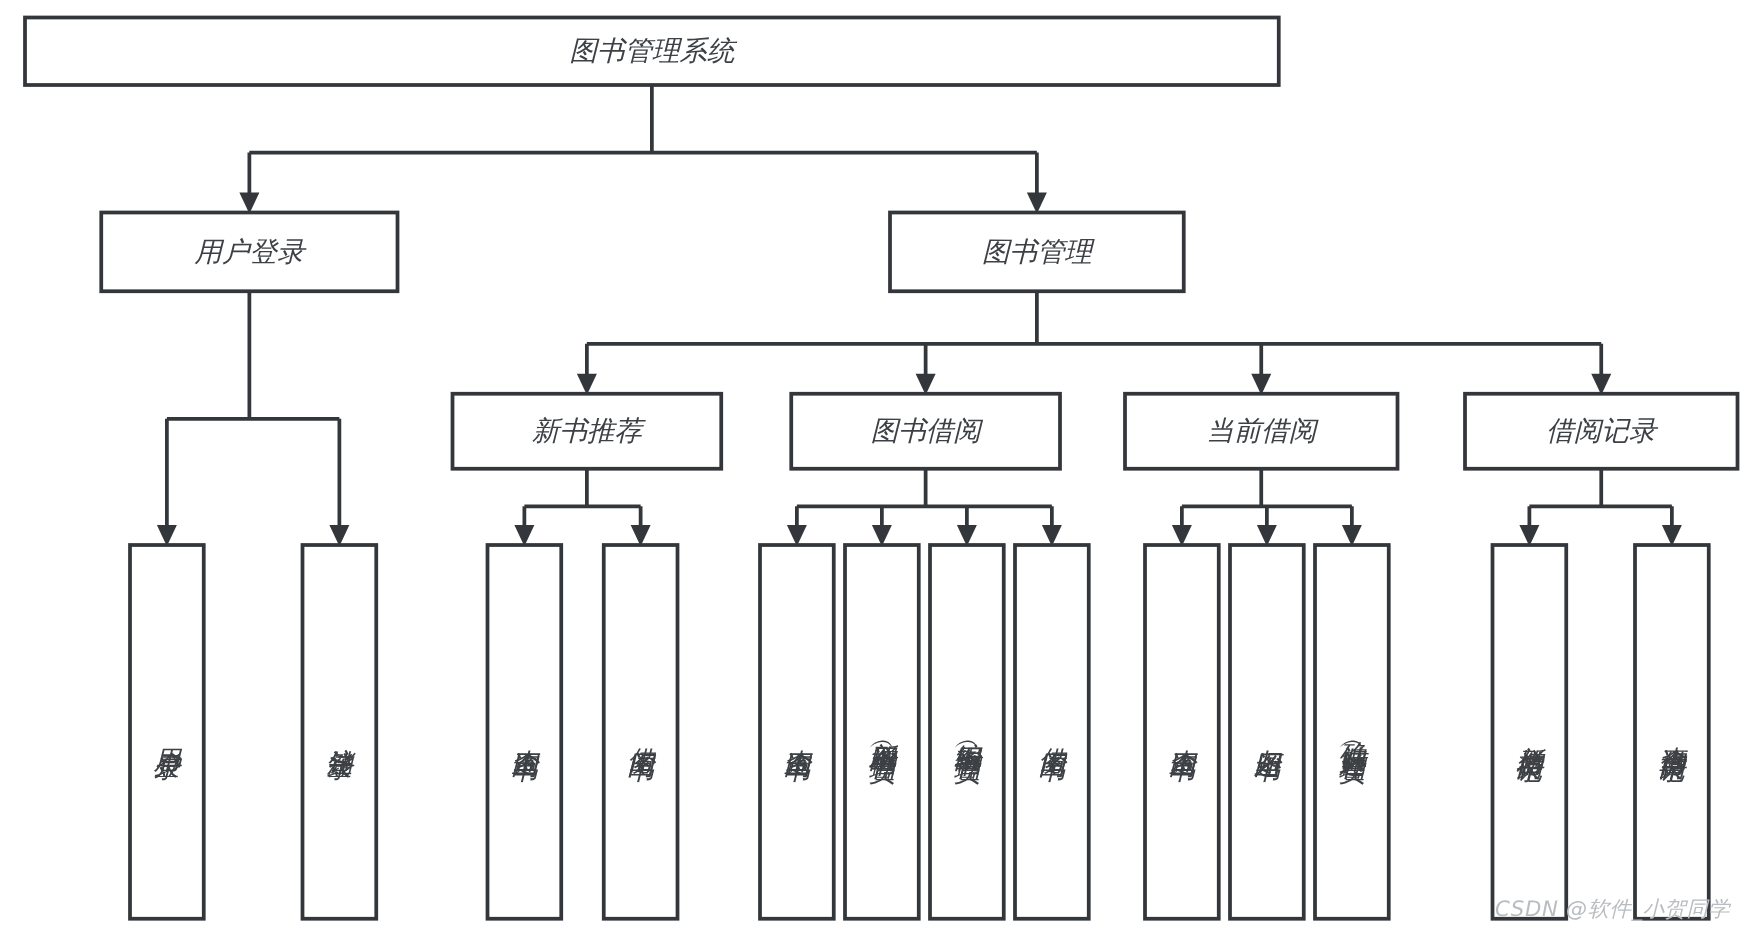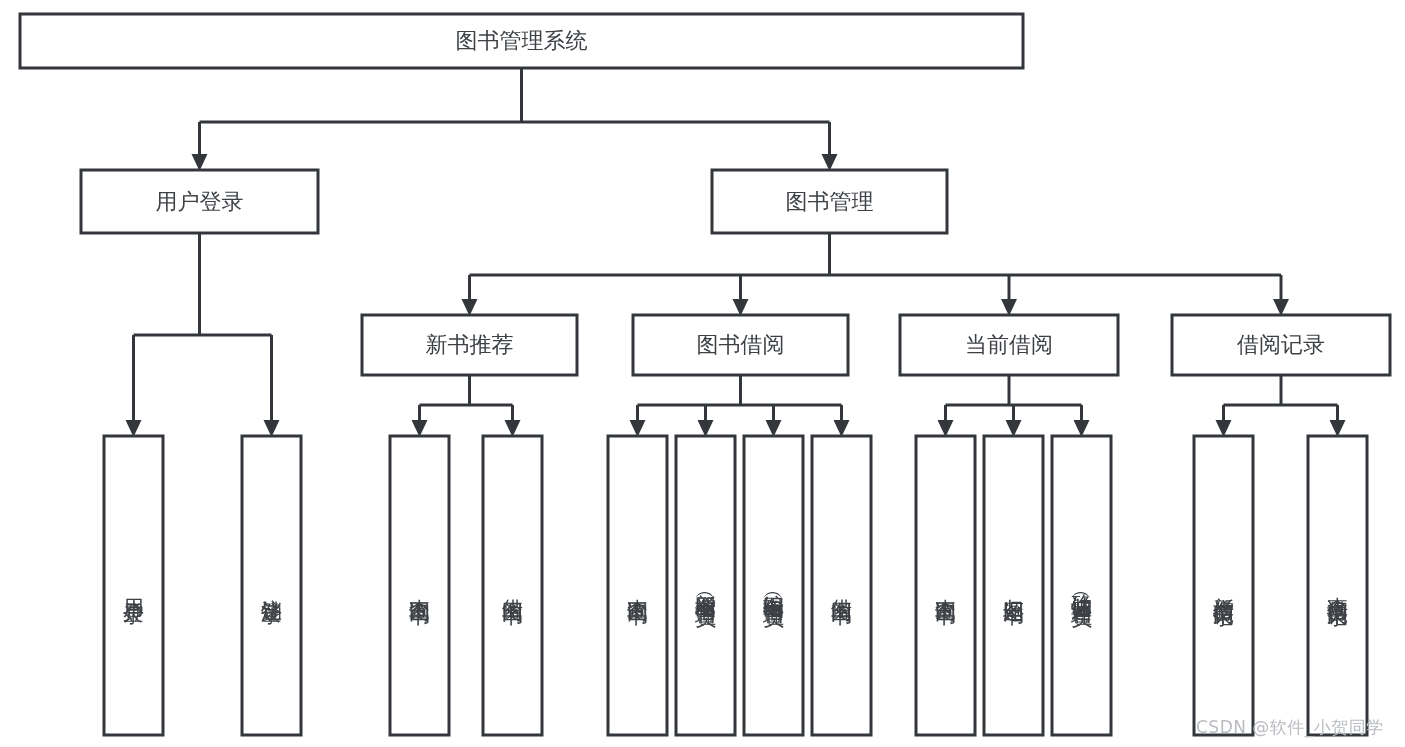--- a/index.html
+++ b/index.html
@@ -11,20 +11,21 @@
     width: 1405px;
     height: 747px;
     font-family: "DejaVu Sans", "Liberation Sans", sans-serif;
     overflow: hidden;
   }
   #diagram-root {
     position: relative;
     width: 1405px;
     height: 747px;
     background: #ffffff;
+    font-style: italic;
   }
   svg.flow {
     position: absolute;
     left: 0;
     top: 0;
     width: 1405px;
     height: 747px;
   }
   .node-box {
     fill: #ffffff;

